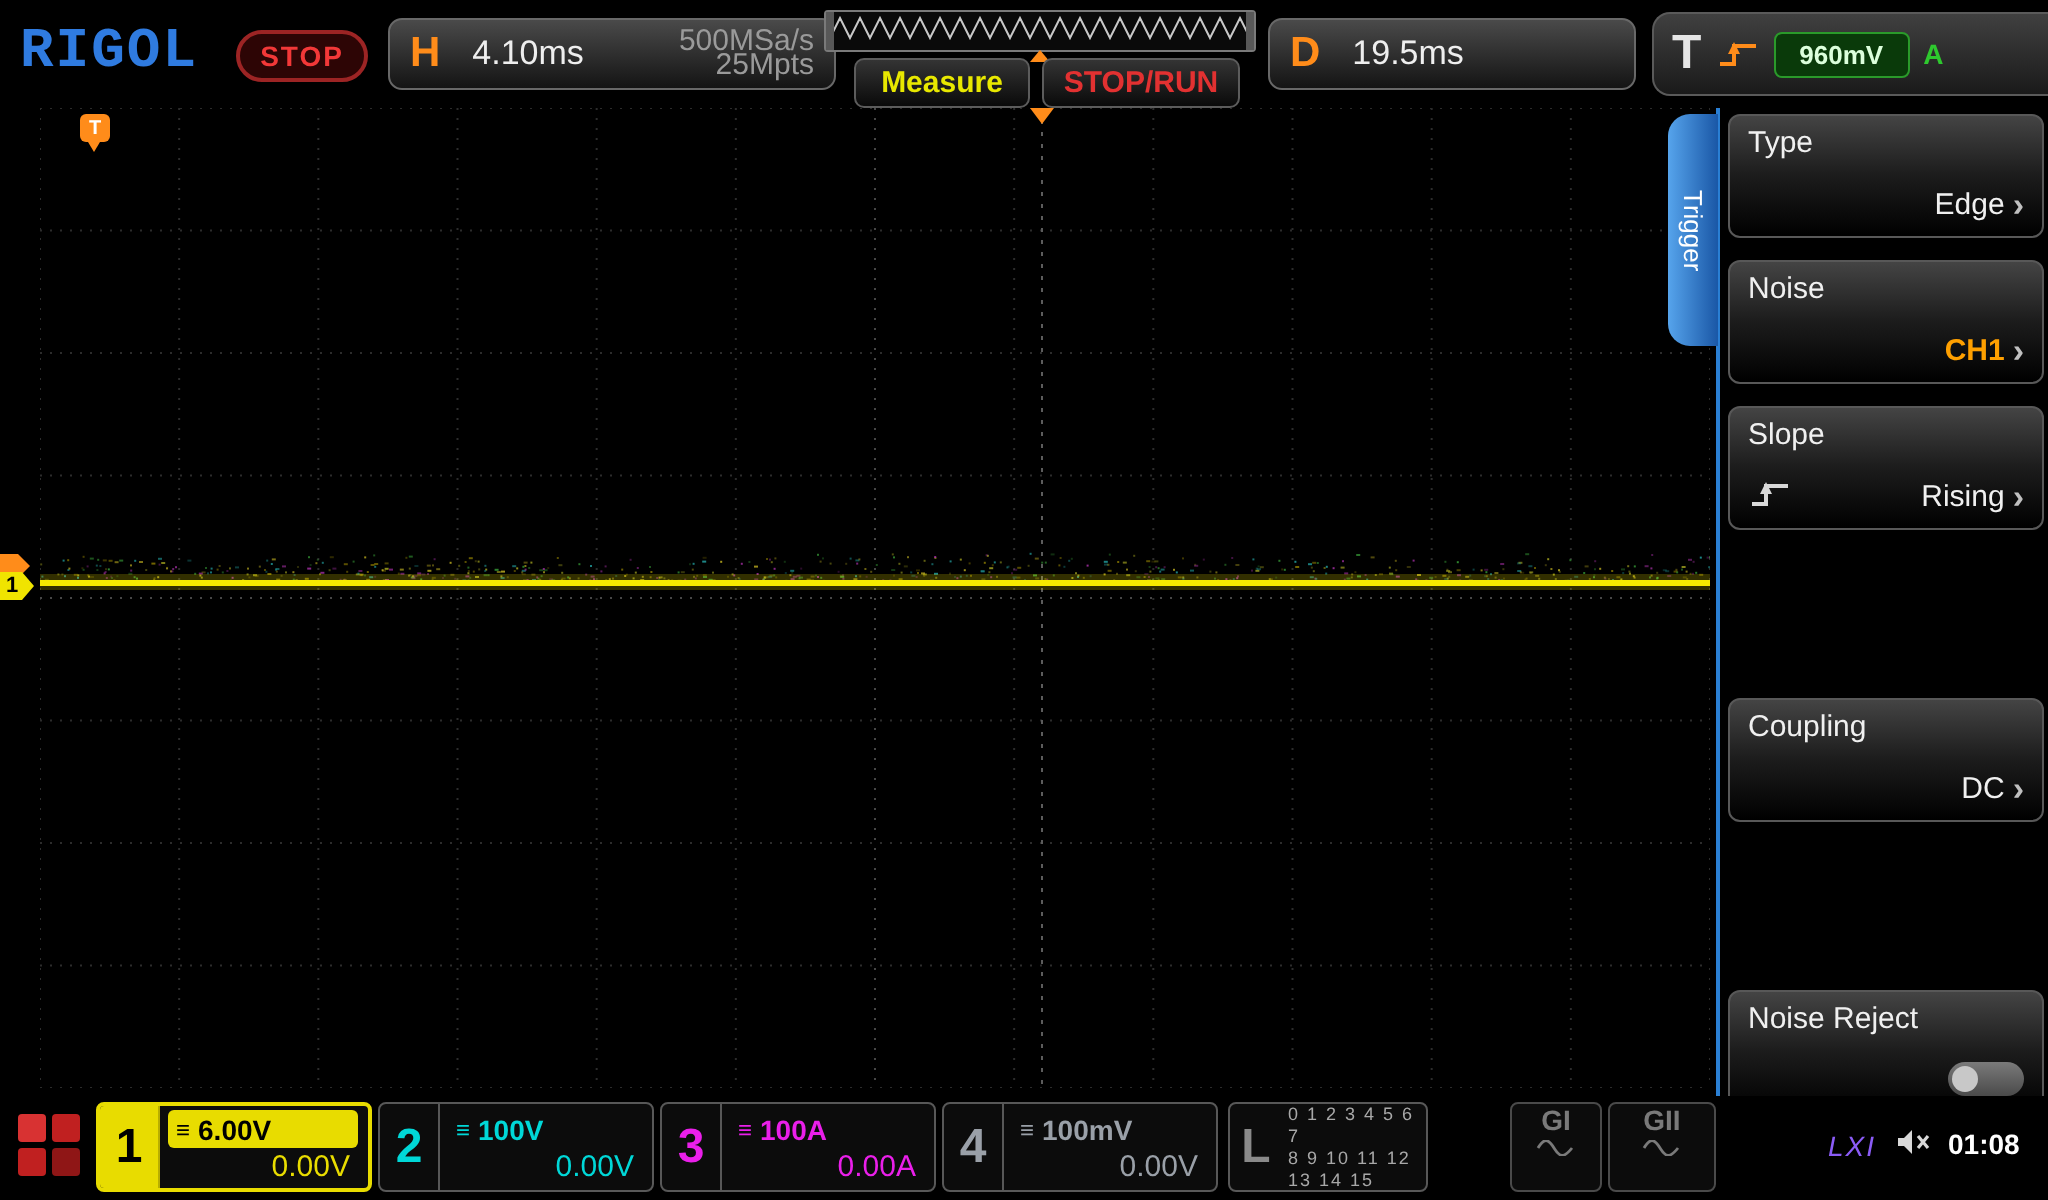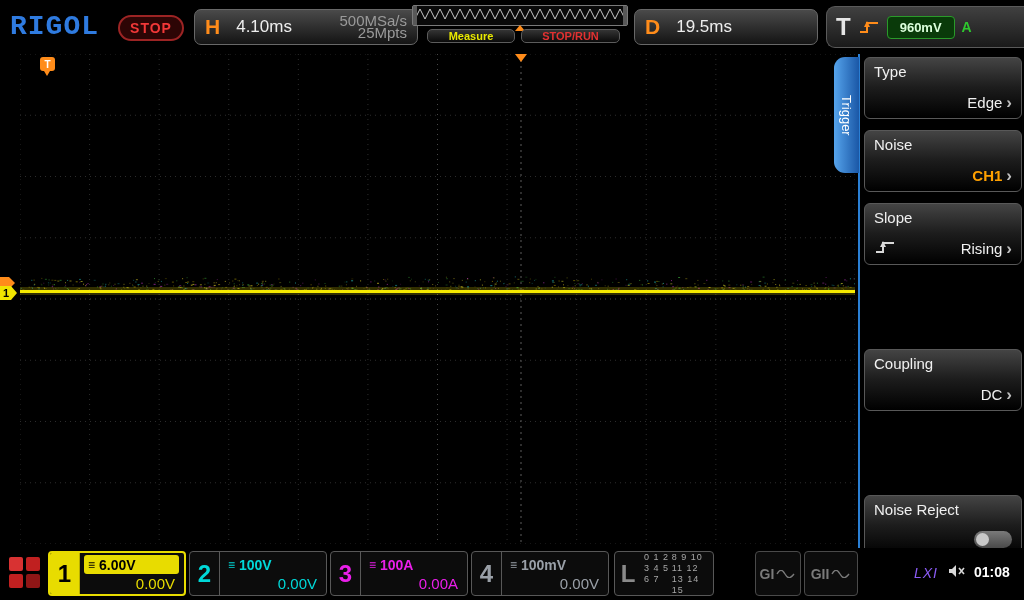--- a/index.html
+++ b/index.html
@@ -12,21 +12,21 @@
 .statbox{position:absolute;top:9px;height:36px;border-radius:7px;background:linear-gradient(180deg,#4a4a4a,#141414);border:1px solid #686868;display:flex;align-items:center;padding:0 10px}
 .hbox{left:194px;width:224px}
 .dbox{left:634px;width:184px}
 .ol{color:#ff8c1a;font-size:21px;font-weight:bold;margin-right:16px}
 .sv{font-size:17px;color:#eee;flex:1}
 .h-rates{text-align:right;font-size:15px;color:#9a9a9a;line-height:12px}
 .preview{position:absolute;left:412px;top:5px;width:216px;height:21px;background:#0a0a0a;border:1px solid #7a7a7a;border-radius:2px}
 .preview .hdl{position:absolute;top:0;width:4px;height:100%;background:#585858}
 .preview .hdl.r{right:0}
 .pv-tick{position:absolute;left:102px;bottom:-6px;width:0;height:0;border-left:5px solid transparent;border-right:5px solid transparent;border-bottom:6px solid #ff8c1a}
-.tbtn{position:absolute;top:29px;height:14px;border-radius:5px;background:linear-gradient(180deg,#343434,#0a0a0a);border:1px solid #5c5c5c;display:flex;align-items:center;justify-content:center;font-weight:bold;font-size:11px}
+.tbtn{position:absolute;top:29px;height:25px;border-radius:5px;background:linear-gradient(180deg,#343434,#0a0a0a);border:1px solid #5c5c5c;display:flex;align-items:center;justify-content:center;font-weight:bold;font-size:15px}
 .measure-btn{left:427px;width:88px;color:#e8e800}
 .stoprun-btn{left:521px;width:99px;color:#e23131}
 .tbox{position:absolute;left:826px;top:6px;width:198px;height:42px;background:linear-gradient(180deg,#404040,#1a1a1a);border:1px solid #5a5a5a;border-right:none;border-radius:9px 0 0 9px;display:flex;align-items:center;gap:7px;padding:0 9px}
 .t-label{font-size:24px;font-weight:bold;color:#e6e6e6}
 .t-value{background:#0a3a0a;border:1px solid #2a9a2a;border-radius:4px;color:#dcffdc;font-size:13px;font-weight:bold;padding:3px 12px}
 .t-src{color:#2ec82e;font-weight:bold;font-size:14px}
 
 
 .plot{position:absolute;left:20px;top:54px;width:835px;height:490px;background:#000}
 .tflag{position:absolute;left:40px;top:57px;width:15px;height:14px;background:#ff8c1a;border-radius:3px;color:#fff;font-size:10px;font-weight:bold;display:flex;align-items:center;justify-content:center}
@@ -63,22 +63,22 @@
 .coupling-sym{font-size:12px}
 .ch1b{left:48px;width:138px;border:2px solid #e8dc00}
 .ch1b .ch-num{background:#e8dc00;color:#000;border-right-color:#b8ae00}
 .ch1b .ch-scale{background:#e8dc00;color:#000}
 .ch1b .ch-offset{color:#e8dc00}
 .ch2b{left:189px;width:138px}.ch2b .ch-num,.ch2b .ch-scale,.ch2b .ch-offset{color:#00d8d8}
 .ch3b{left:330px;width:138px}.ch3b .ch-num,.ch3b .ch-scale,.ch3b .ch-offset{color:#ea1fea}
 .ch4b{left:471px;width:138px}.ch4b .ch-num,.ch4b .ch-scale,.ch4b .ch-offset{color:#9aa0a8}
 .lblock{left:614px;width:100px}
 .l-label{width:26px;display:flex;align-items:center;justify-content:center;font-size:24px;font-weight:bold;color:#8a8a8a}
-.l-digits{flex:1;display:flex;flex-direction:row;justify-content:center;font-size:9px;color:#a8a8a8;line-height:11px;letter-spacing:1px;padding-left:3px}
-.gblock{top:3px;height:45px;position:absolute;border:1px solid #4a4a4a;border-radius:4px;background:#0c0c0c;display:flex;flex-direction:row;align-items:center;justify-content:center;gap:2px;color:#7a7a7a;font-weight:bold;font-size:14px}
+.l-digits{flex:1;display:flex;flex-direction:column;justify-content:center;font-size:9px;color:#a8a8a8;line-height:11px;letter-spacing:1px;padding-left:3px}
+.gblock{top:3px;height:45px;position:absolute;border:1px solid #4a4a4a;border-radius:4px;background:#0c0c0c;display:flex;flex-direction:column;align-items:center;justify-content:flex-start;gap:2px;color:#7a7a7a;font-weight:bold;font-size:14px}
 .g1b{left:755px;width:46px}.g2b{left:804px;width:54px}
 .lxi{position:absolute;left:914px;top:17px;font-weight:normal;font-style:italic;font-size:14px;color:#8b5cf6;letter-spacing:1px}
 .speaker{position:absolute;left:948px;top:15px}
 .clock{position:absolute;left:974px;top:16px;font-size:14px;font-weight:bold;color:#fff}
 </style>
 </head>
 <body>
 
 <div class="logo">RIGOL</div>
 <div class="stop-badge">STOP</div>

